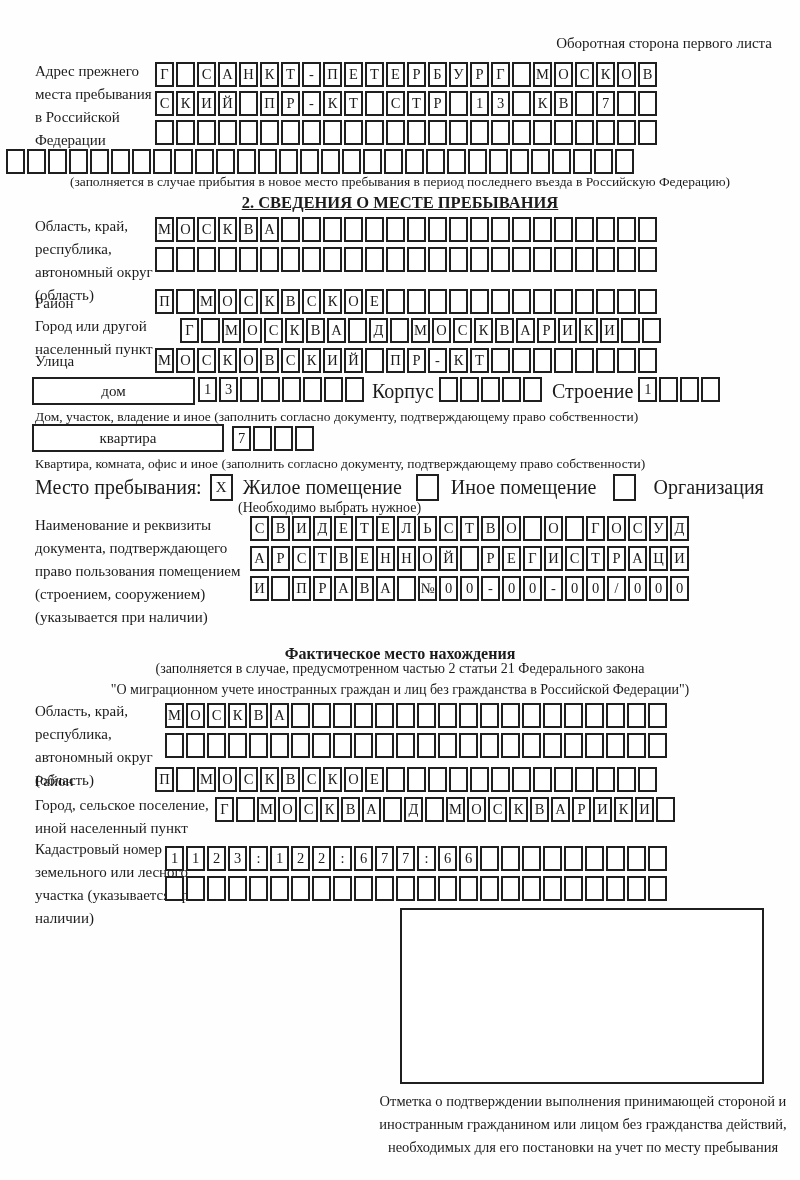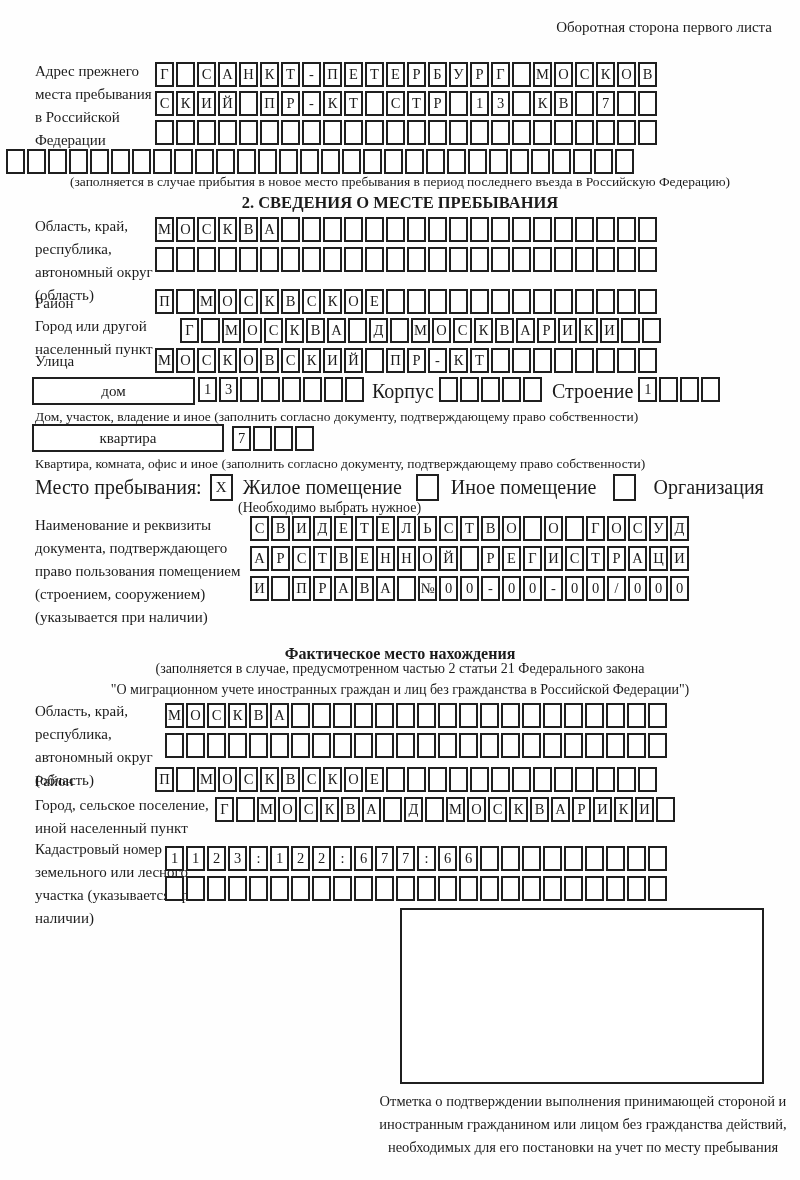--- a/index.html
+++ b/index.html
@@ -35,21 +35,21 @@
     display: flex; align-items: center; justify-content: center;
     font-size: 15px;
   }
   .stamp-box { border: 2px solid #1f1f1f; background: #fff; }
 </style>
 </head>
 <body>
 
 <div class="page">
 
-  <div class="abs label" style="top:16px; right:28px;margin-left:40px;">Оборотная сторона первого листа</div>
+  <div class="abs label" style="top:32px; right:28px;margin-left:40px;">Оборотная сторона первого листа</div>
 
   <div class="abs label" style="left:35px; top:60px; width:122px;">Адрес прежнего места пребывания в Российской Федерации</div>
   <div class="abs cells" style="left:155px; top:62px;">
       <span class="cell">Г</span>
       <span class="cell"></span>
       <span class="cell">С</span>
       <span class="cell">А</span>
       <span class="cell">Н</span>
       <span class="cell">К</span>
       <span class="cell">Т</span>
@@ -150,21 +150,21 @@
       <span class="cell"></span>
       <span class="cell"></span>
       <span class="cell"></span>
       <span class="cell"></span>
       <span class="cell"></span>
       <span class="cell"></span>
       <span class="cell"></span>
     </div>
   <div class="abs note center" style="top:173px;">(заполняется в случае прибытия в новое место пребывания в период последнего въезда в Российскую Федерацию)</div>
 
-  <div class="abs title center" style="top:193px;">2. СВЕДЕНИЯ О МЕСТЕ ПРЕБЫВАНИЯ</div>
+  <div class="abs title center" style="top:193px;text-decoration:underline;">2. СВЕДЕНИЯ О МЕСТЕ ПРЕБЫВАНИЯ</div>
 
   <div class="abs label" style="left:35px; top:215px; width:122px;">Область, край, республика, автономный округ (область)</div>
   <div class="abs cells" style="left:155px; top:217px;">
       <span class="cell">М</span>
       <span class="cell">О</span>
       <span class="cell">С</span>
       <span class="cell">К</span>
       <span class="cell">В</span>
       <span class="cell">А</span>
       <span class="cell"></span>

